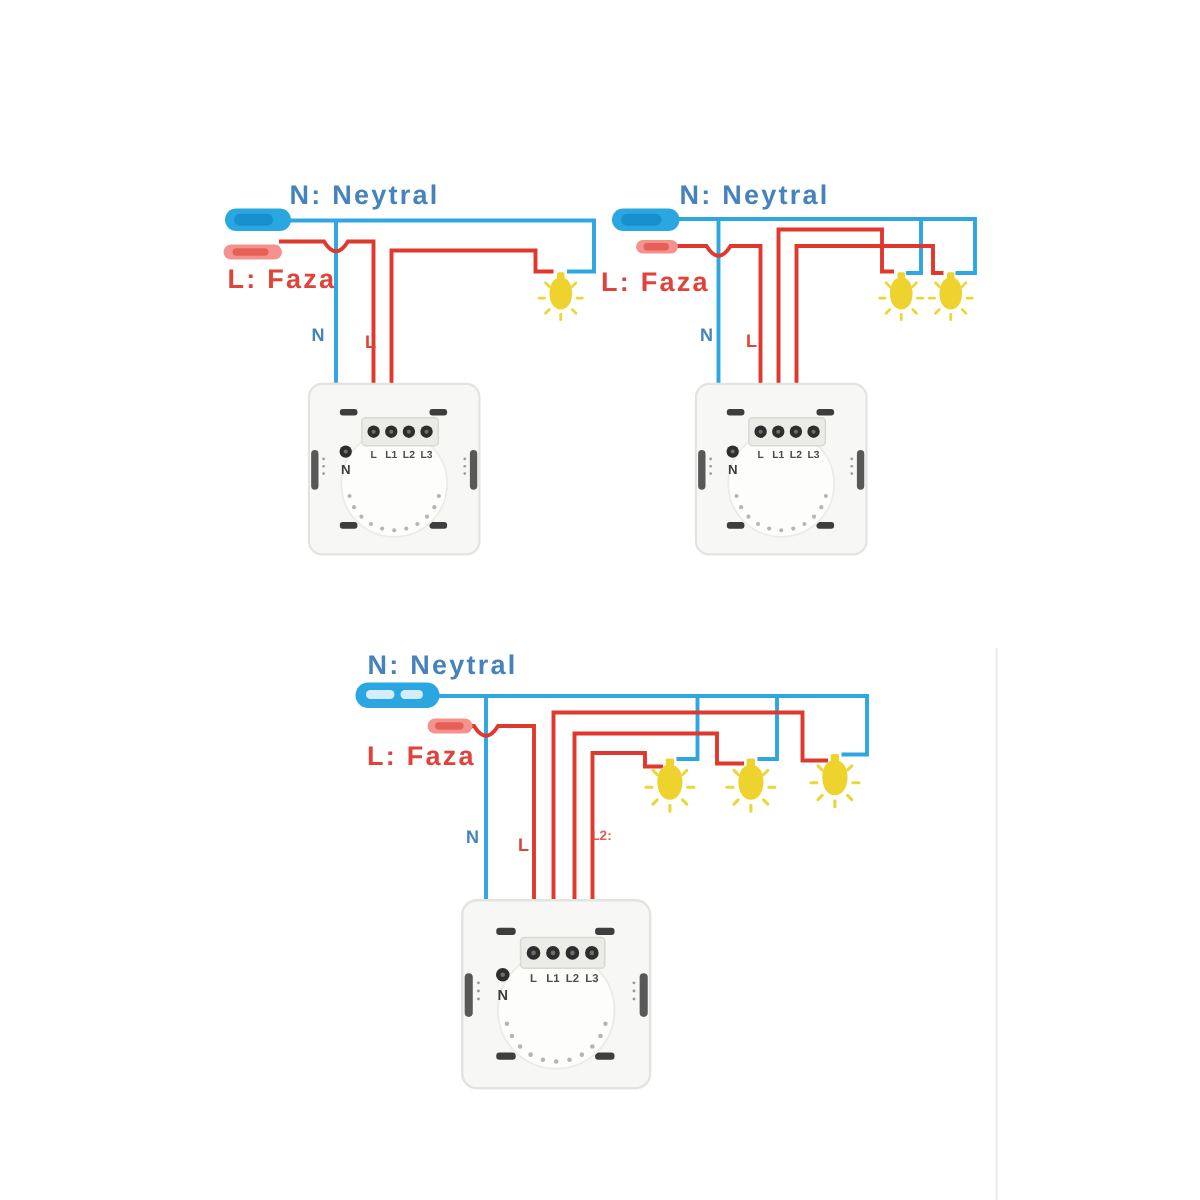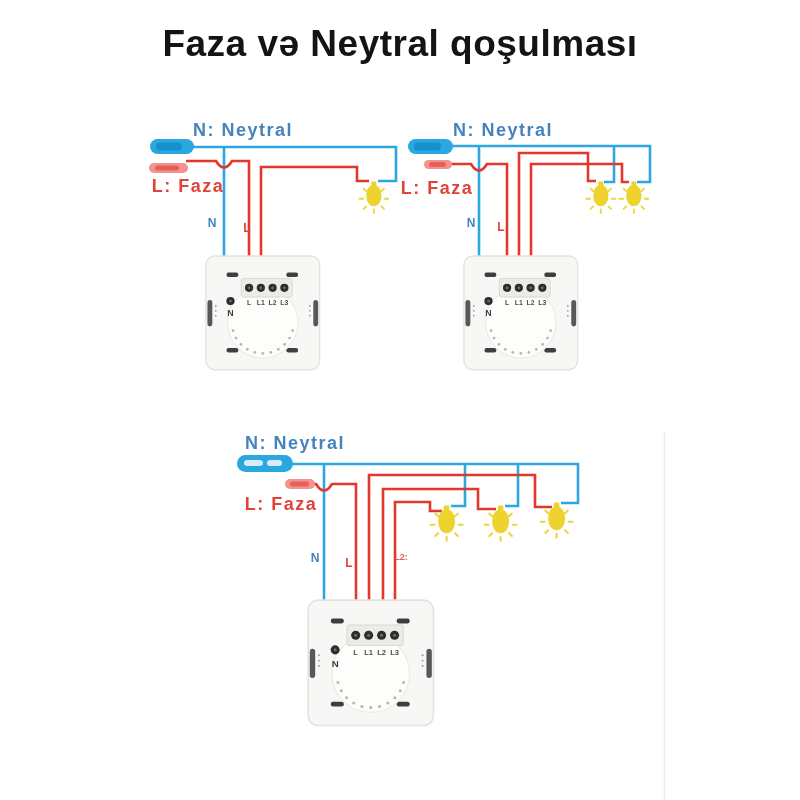--- a/index.html
+++ b/index.html
@@ -13,21 +13,20 @@
   .tiny-tag{font-family:"Liberation Sans",sans-serif;font-size:9px;font-weight:700;}
   .term-lbl{font-family:"Liberation Sans",sans-serif;font-size:7px;font-weight:700;fill:#4c4c4c;}
   .nterm-lbl{font-family:"Liberation Sans",sans-serif;font-size:9px;font-weight:700;fill:#3d3d3d;}
 </style>
 </head>
 <body>
 
 <div class="page">
 
   <div class="title">
-    <div>Faza və Neytral qoşulması</div>
   </div>
 
   <svg width="800" height="800" viewBox="0 0 800 800">
     <defs>
 
       <symbol id="sym-switch" viewBox="0 0 120 120">
         <rect x="2" y="2" width="116" height="116" rx="9" fill="#f7f7f5" stroke="#e3e3df" stroke-width="1.5"></rect>
         <g fill="#3e3e3e">
           <rect x="23" y="19" width="12" height="4.5" rx="2"></rect>
           <rect x="84" y="19" width="12" height="4.5" rx="2"></rect>

